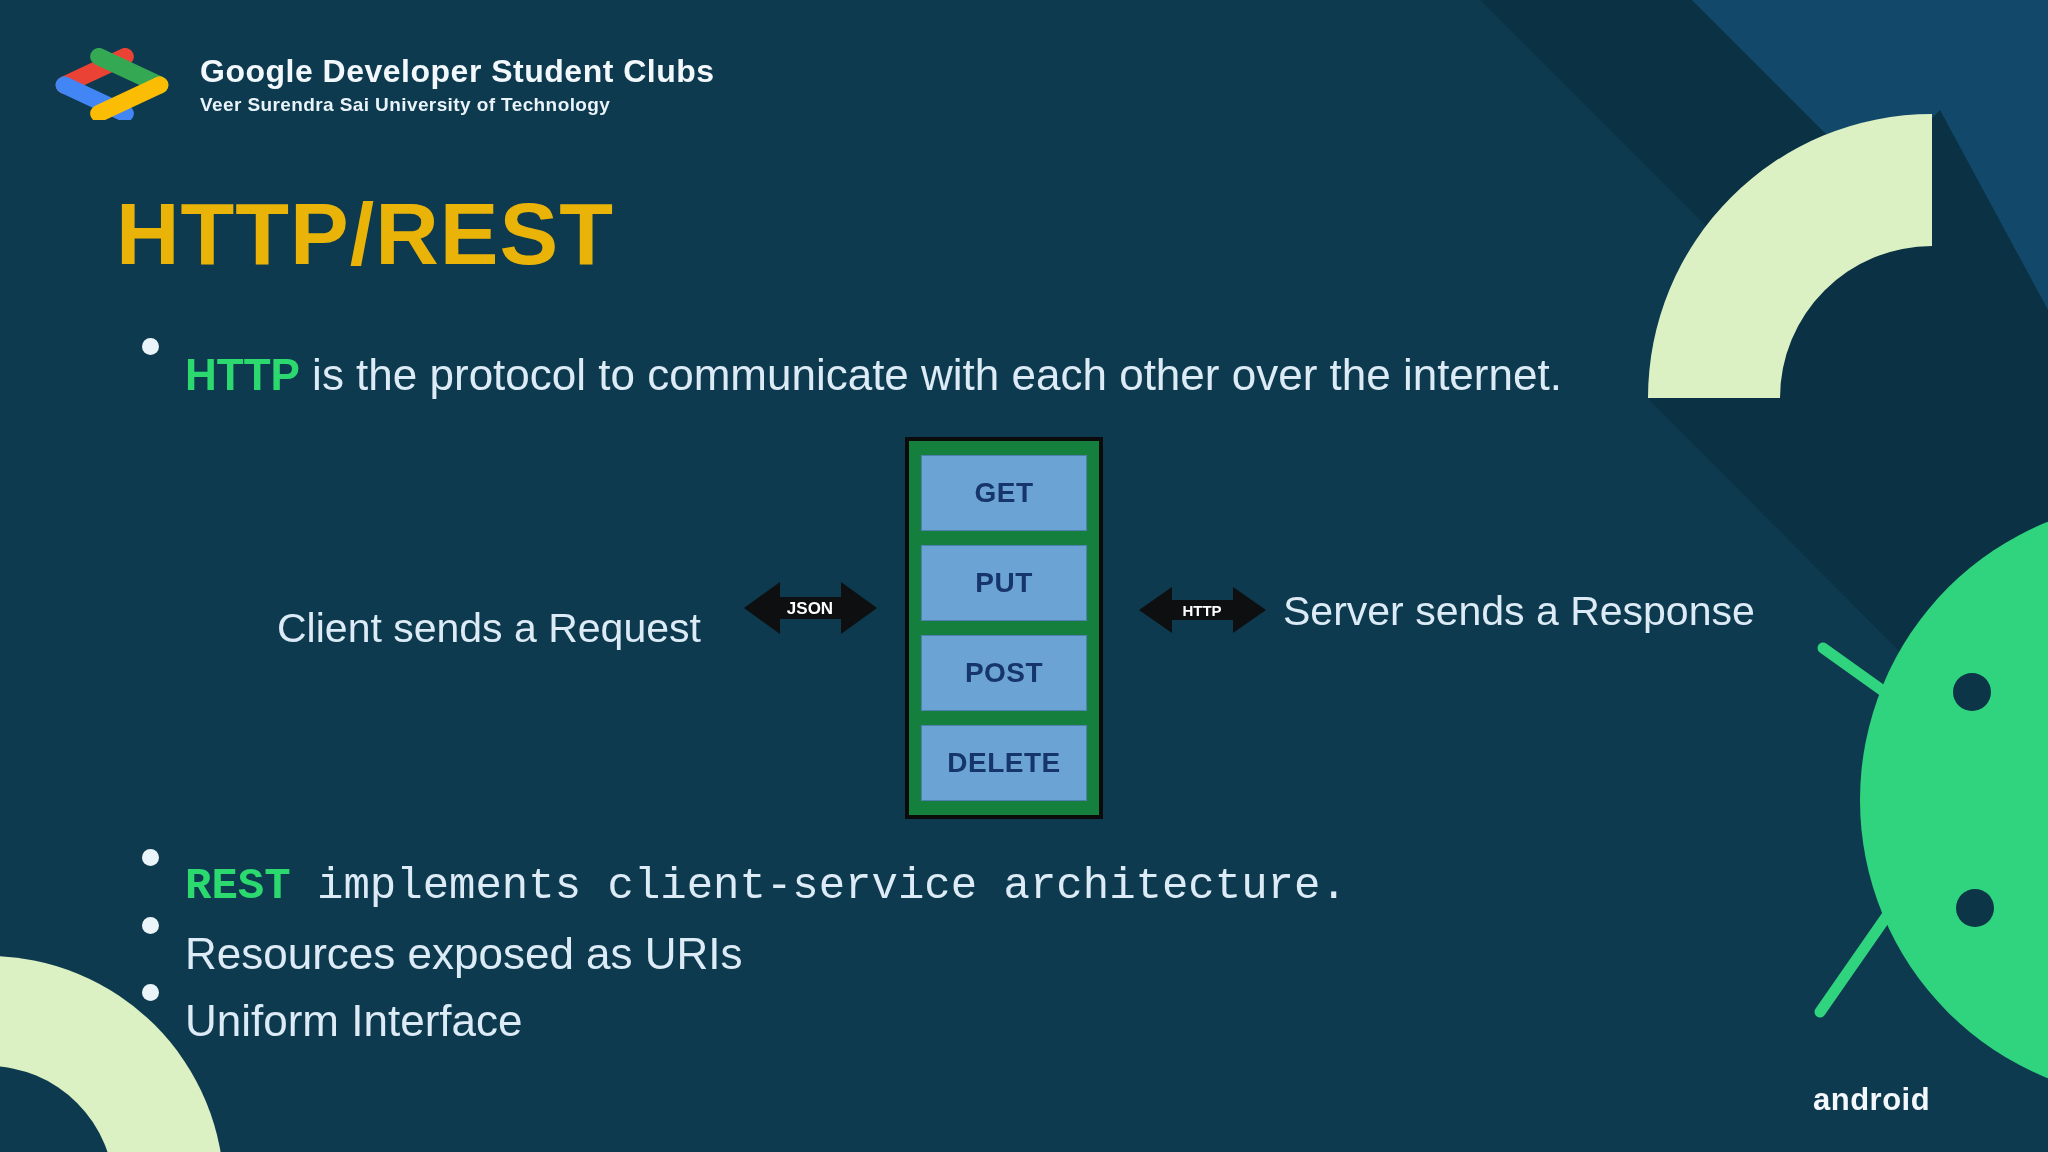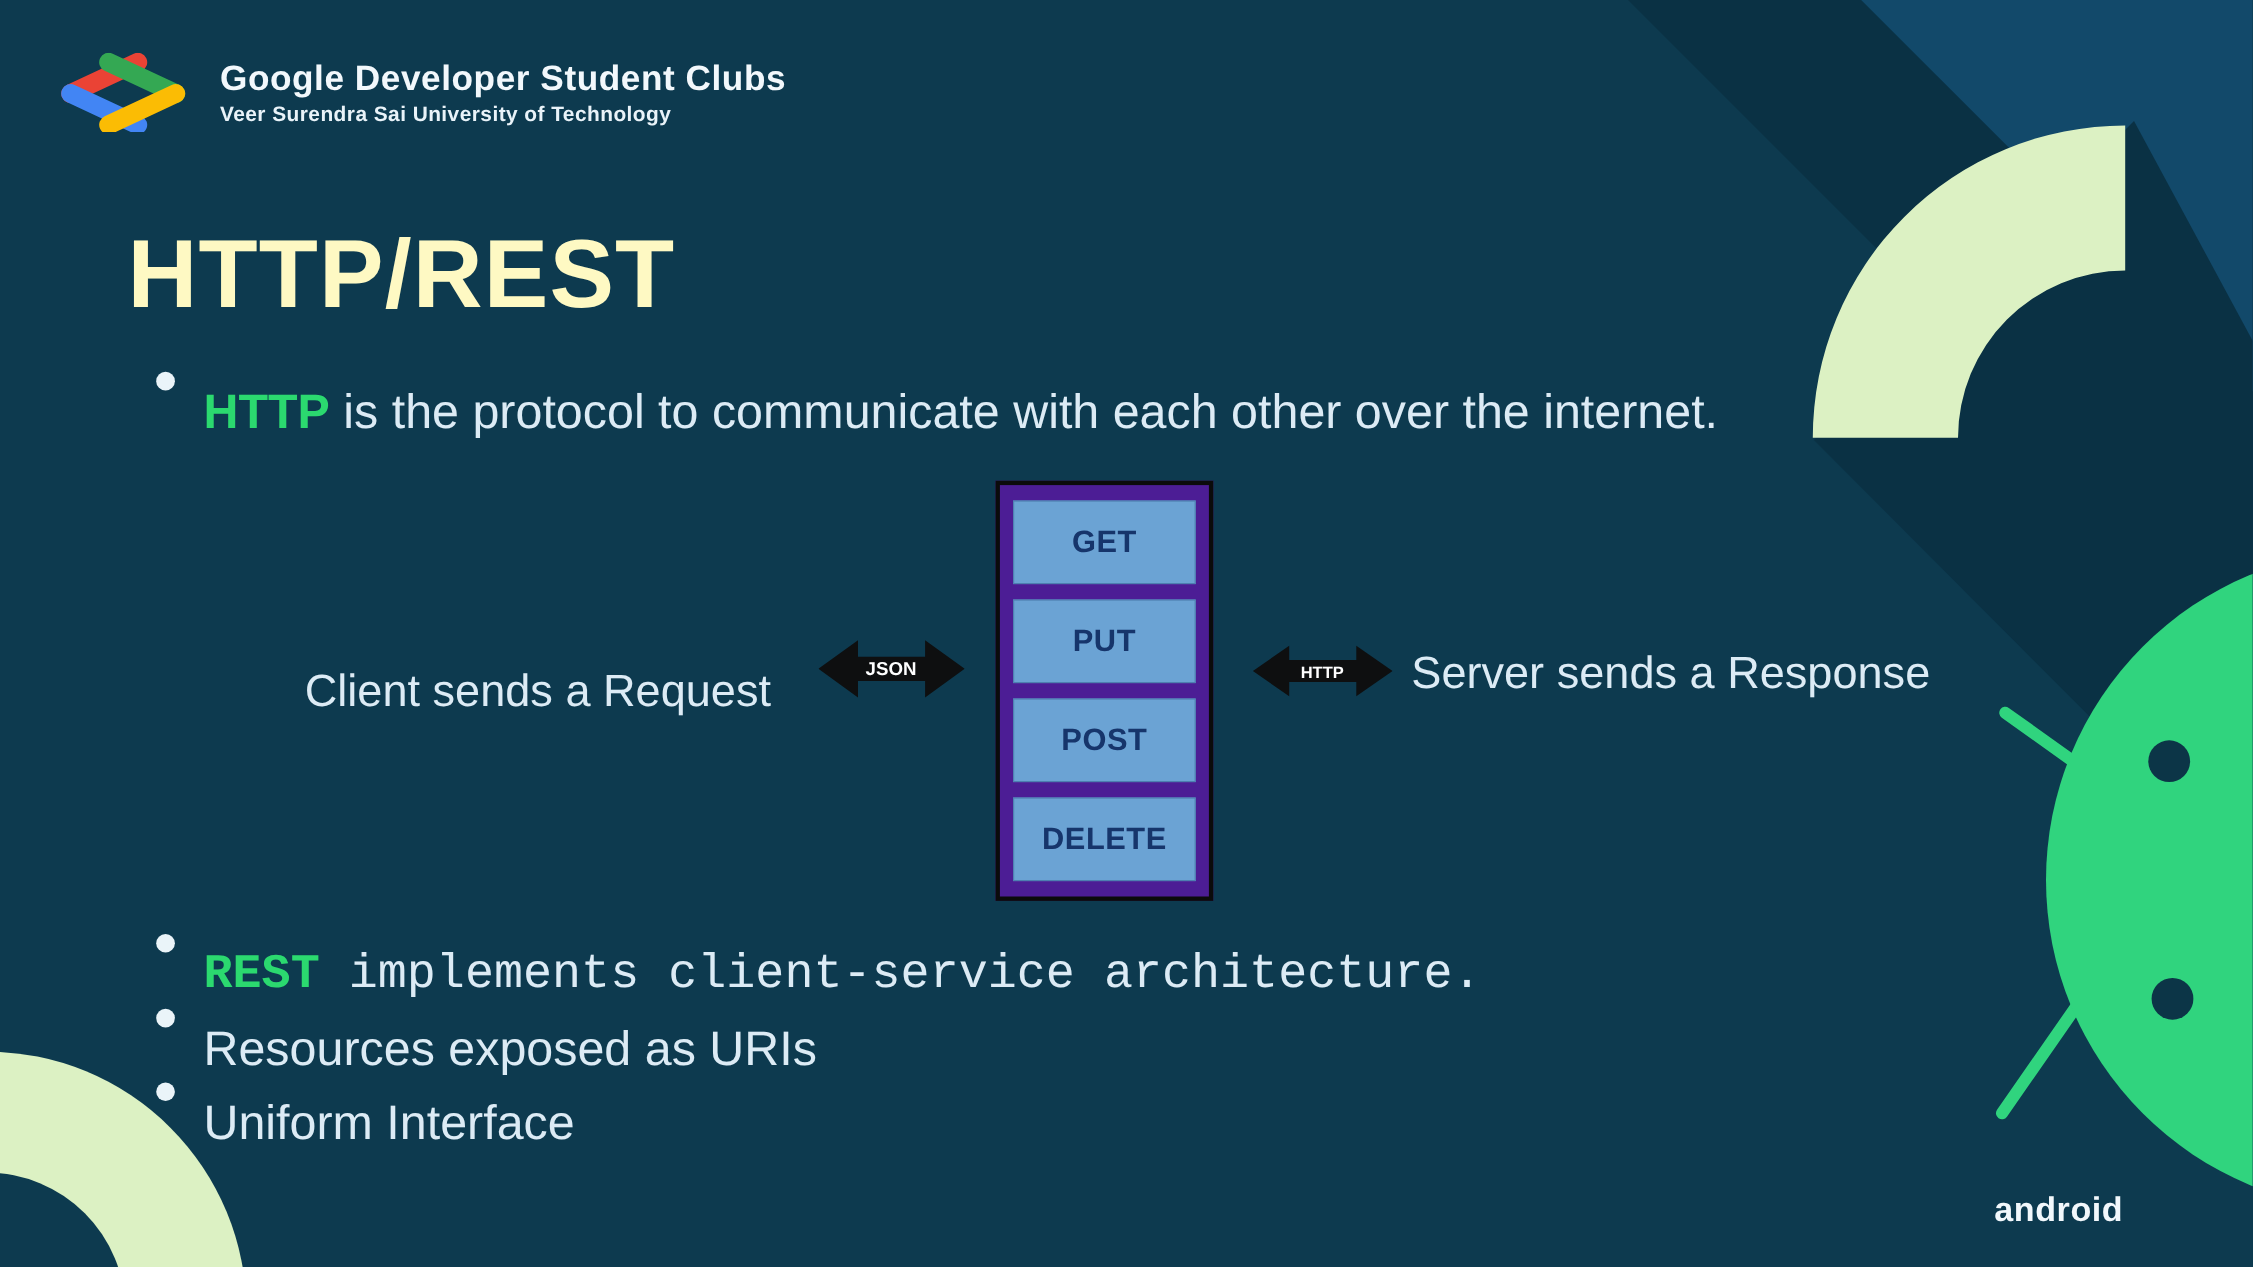--- a/index.html
+++ b/index.html
@@ -9,41 +9,41 @@
   }
   .bg-svg{position:absolute;left:0;top:0;width:2048px;height:1152px;}
   
   .logo-wrap{position:absolute;left:46px;top:48px;display:flex;align-items:center;}
   .logo-icon{width:132px;height:72px;}
   .logo-text{margin-left:22px;display:flex;flex-direction:column;}
   .logo-title{font-size:32px;font-weight:700;color:#f2f8fc;letter-spacing:.5px;}
   .logo-sub{font-size:19px;font-weight:700;color:#e9f3f9;margin-top:4px;letter-spacing:.4px;}
   
   .slide-title{
-    position:absolute;left:116px;top:198px;
-    font-size:88px;font-weight:800;color:#fef9c3;letter-spacing:1px;
+    position:absolute;left:116px;top:183px;
+    font-size:88px;font-weight:800;color:#eab308;letter-spacing:1px;
   }
   
   .bullet{position:absolute;display:flex;align-items:flex-start;color:#dcebf5;font-size:44px;line-height:66px;}
   .dot{flex:0 0 auto;width:17px;height:17px;border-radius:50%;background:#eaf4f9;margin:25px 26px 0 0;}
   .b-text{max-width:1390px;margin-top:29px;}
   .hl{color:#2bd96f;font-weight:700;}
   .bullet1{left:142px;top:313px;}
   .bullet2{left:142px;top:446px;}
   .bulletA{left:142px;top:829px;line-height:56px;font-family:Liberation Mono, monospace;}
   .bulletB{left:142px;top:897px;line-height:56px;}
   .bulletC{left:142px;top:964px;line-height:56px;}
   .bulletA .dot,.bulletB .dot,.bulletC .dot{margin-top:20px;}
   
   .caption{position:absolute;font-size:41px;color:#dcebf5;line-height:50px;}
   .caption-left{left:277px;top:603px;}
   .caption-right{left:1283px;top:586px;}
   .method-box{
     position:absolute;left:905px;top:437px;width:198px;height:382px;
-    background:#4c1d95;border:4px solid #0b0b0b;box-sizing:border-box;
+    background:#15803d;border:4px solid #0b0b0b;box-sizing:border-box;
     display:flex;flex-direction:column;justify-content:space-evenly;align-items:center;
   }
   .method-tile{
     width:166px;height:76px;background:#6ba3d4;border:1px solid #4d7fb0;box-sizing:border-box;
     display:flex;align-items:center;justify-content:center;
     font-size:28px;font-weight:700;color:#16356b;letter-spacing:.5px;
   }
   .arrow-svg{position:absolute;}
   .arrow-label{fill:#ffffff;font-family:"Liberation Sans",sans-serif;font-weight:700;}
   

